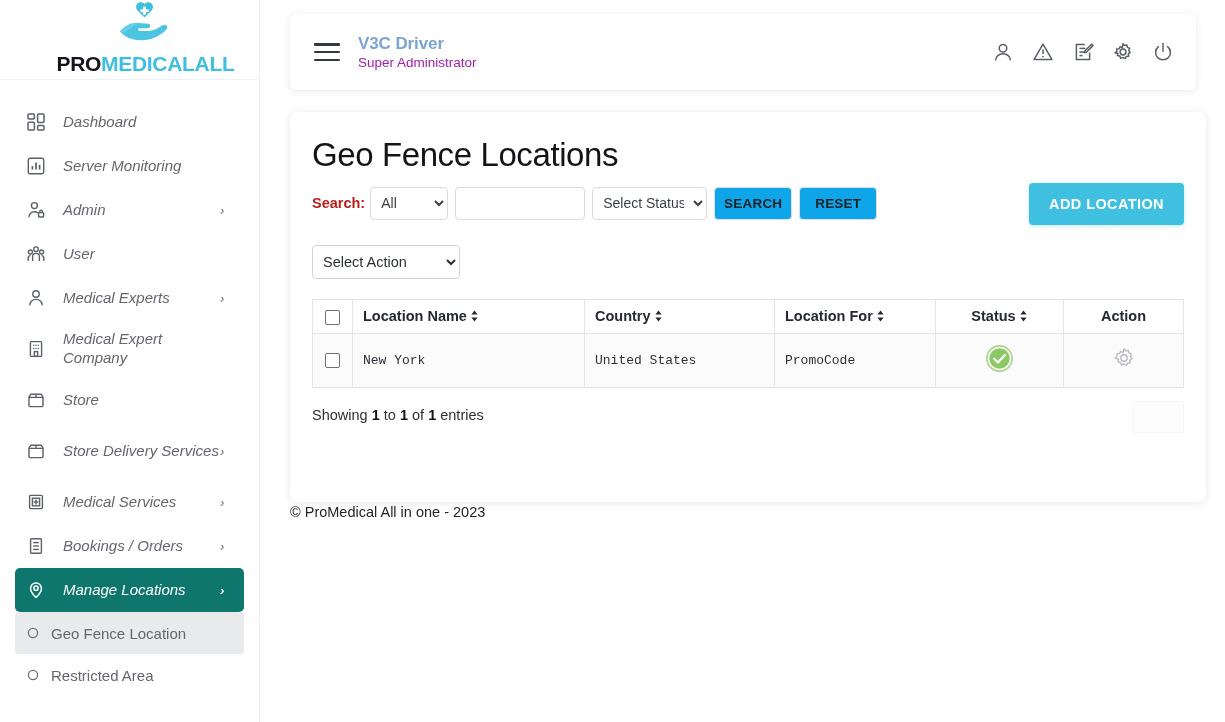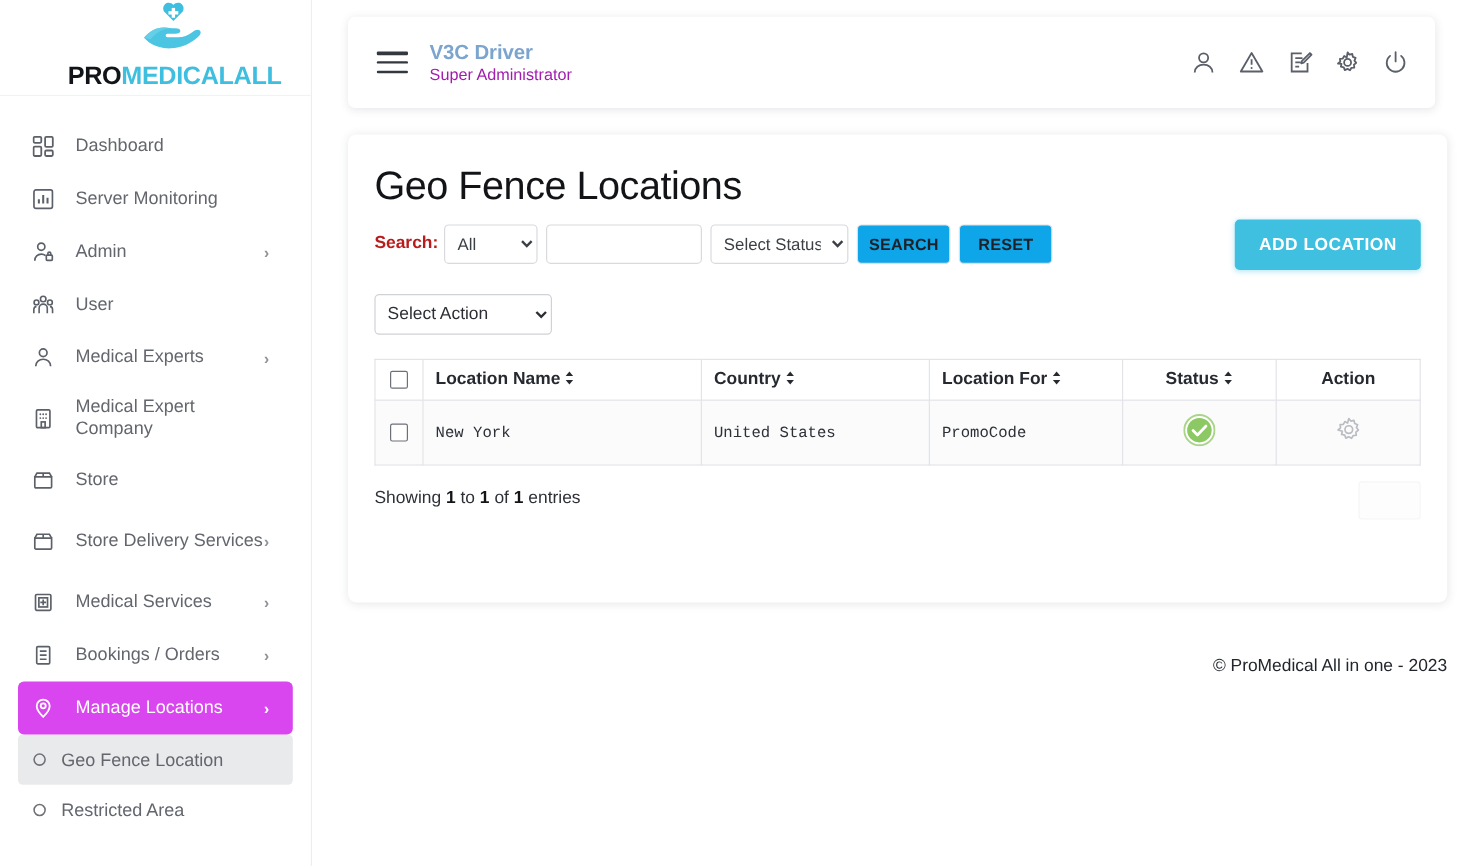--- a/index.html
+++ b/index.html
@@ -48,20 +48,21 @@
     display: flex;
     align-items: center;
     height: 44px;
     margin: 0 15px 0 15px;
     padding: 0 12px 0 12px;
     border-radius: 5px;
     color: #63666d;
     font-size: 15px;
     cursor: pointer;
     position: relative;
+    font-style: italic;
   }
   .nav-item.tall { height: 58px; }
   .nav-item .ni-icon {
     width: 26px; flex: 0 0 26px;
     display: flex; align-items: center; justify-content: flex-start;
     color: #5c6068;
   }
   .nav-item .ni-label {
     flex: 1 1 auto;
     padding-left: 10px;
@@ -69,21 +70,21 @@
     color: #63666d;
   }
   .nav-item .ni-caret {
     flex: 0 0 12px;
     color: #8d9198;
     font-size: 13px;
     font-weight: 700;
     line-height: 1;
   }
   .nav-item.active {
-    background: #d946ef;
+    background: #0f766e;
     color: #ffffff;
   }
   .nav-item.active .ni-label,
   .nav-item.active .ni-icon,
   .nav-item.active .ni-caret { color: #ffffff; }
 
   .subnav-item {
     display: flex;
     align-items: center;
     height: 42px;
@@ -292,23 +293,23 @@
     right: 22px; bottom: 69px;
     width: 52px; height: 32px;
     background: #fdfdfd;
     border: 1px solid #f4f4f5;
     border-radius: 3px;
     opacity: 0.85;
   }
 
   #footer {
     position: absolute;
-    left: 30px; top: 547px;
+    left: 30px; top: 504px;
     width: 916px;
-    text-align: right;
+    text-align: left;
     font-size: 14.5px;
     color: #22262c;
   }
 </style>
 </head>
 <body>
 
 <div id="sidebar">
 
   <div id="brand">

